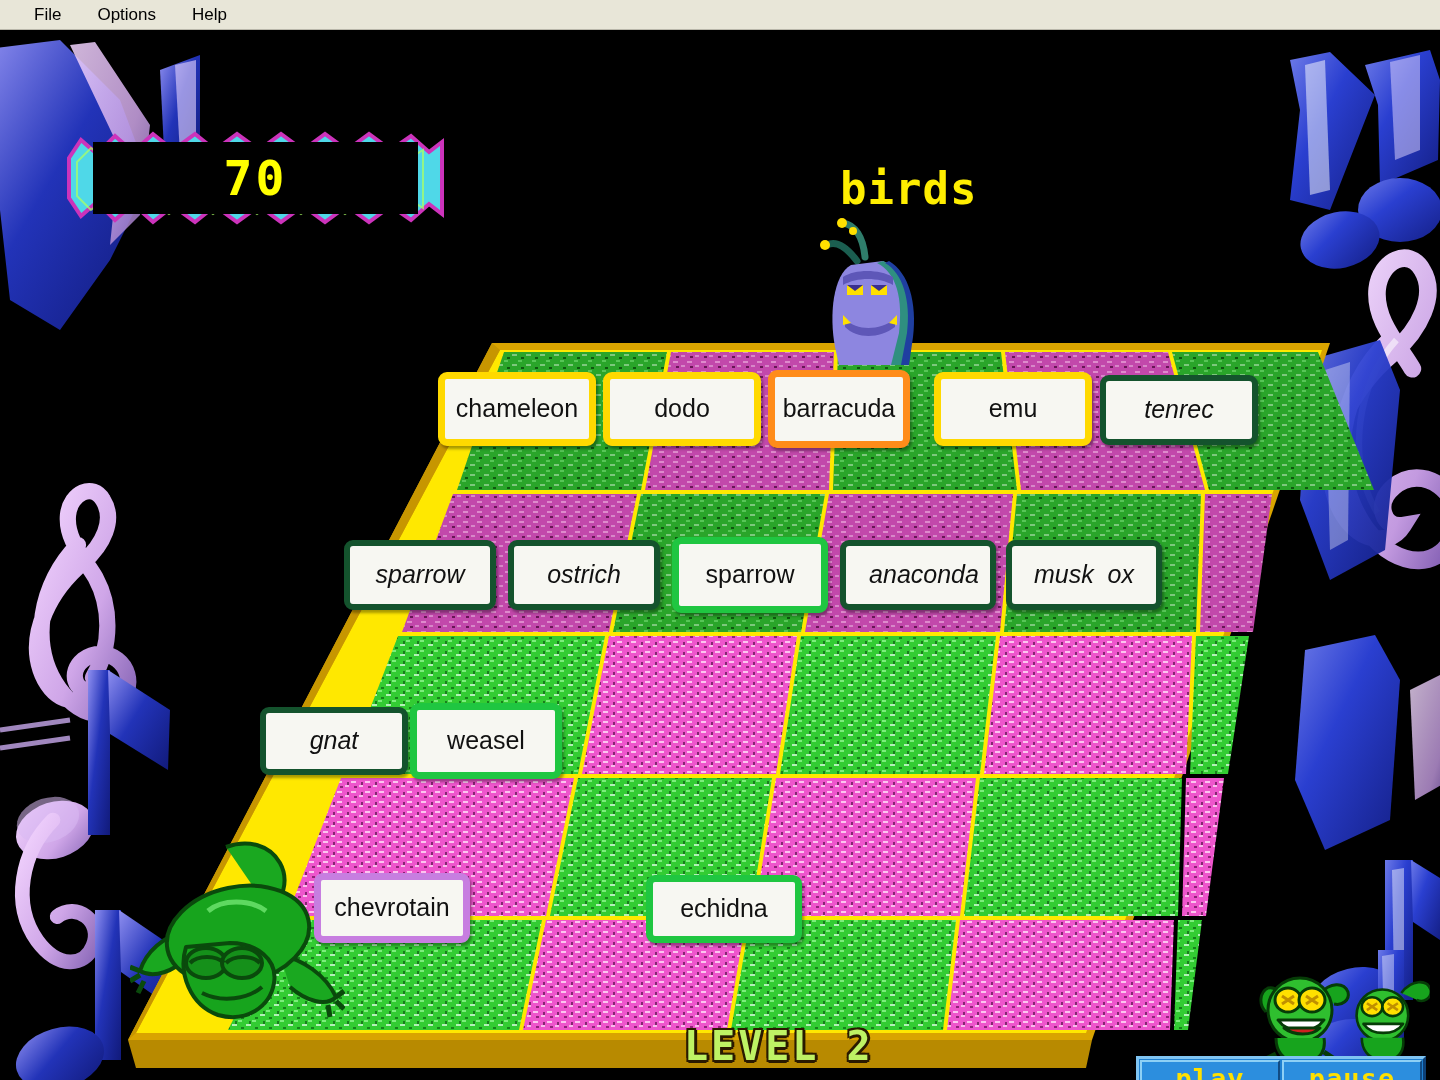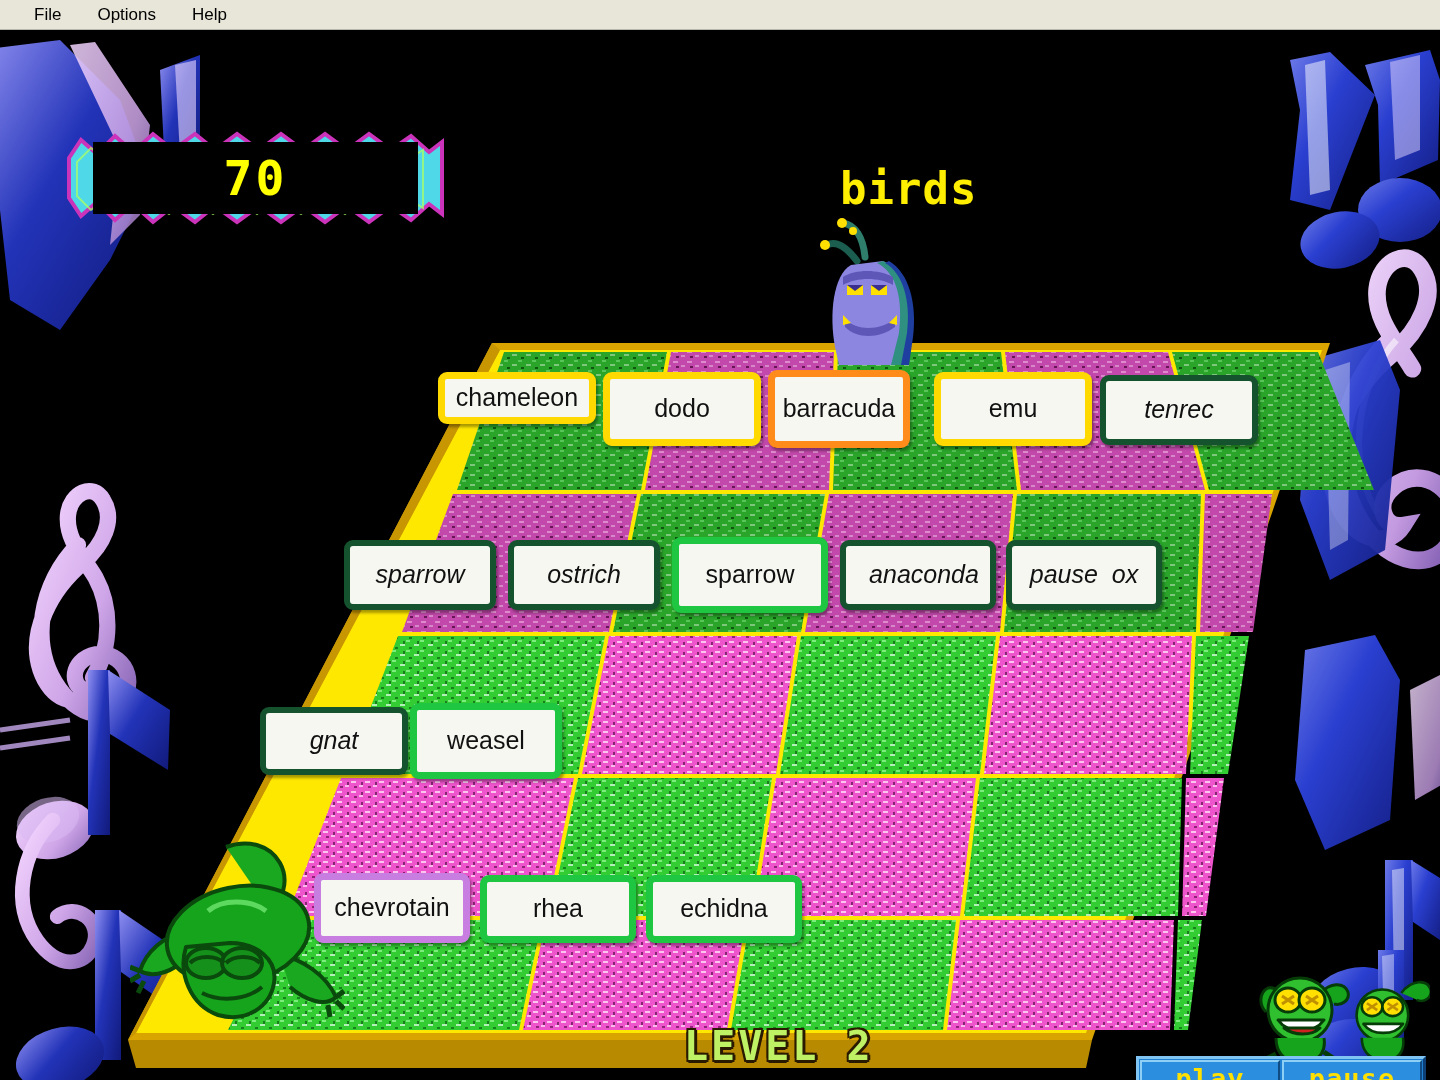--- a/index.html
+++ b/index.html
@@ -422,21 +422,21 @@
         <path d="M66 70 L82 70 L82 80 L66 80 Z" fill="#ffe000"></path>
         <path d="M42 70 L58 70 L50 76 Z" fill="#3a2f8e"></path>
         <path d="M66 70 L82 70 L74 76 Z" fill="#3a2f8e"></path>
 
         <path d="M40 104 C52 116 74 116 90 104 L90 112 C74 124 52 124 40 112 Z" fill="#5e57b8"></path>
         <path d="M38 100 L46 108 L38 110 Z" fill="#ffe000"></path>
         <path d="M92 100 L84 108 L92 110 Z" fill="#ffe000"></path>
       </svg>
     </div>
 
-    <div class="card b-yellow" style="left:438px; top:342px; width:158px; height:52px;">
+    <div class="card b-yellow" style="left:438px; top:342px; width:158px; height:74px;">
       <span class="lbl">chameleon</span>
     </div>
     <div class="card b-yellow" style="left:603px; top:342px; width:158px; height:74px;">
       <span class="lbl">dodo</span>
     </div>
     <div class="card b-orange" style="left:768px; top:340px; width:142px; height:78px;">
       <span class="lbl">barracuda</span>
     </div>
     <div class="card b-yellow" style="left:934px; top:342px; width:158px; height:74px;">
       <span class="lbl">emu</span>
@@ -451,35 +451,32 @@
     <div class="card b-gray" style="left:508px; top:510px; width:152px; height:70px;">
       <span class="lbl">ostrich</span>
     </div>
     <div class="card b-green" style="left:672px; top:507px; width:156px; height:76px;">
       <span class="lbl">sparrow</span>
     </div>
     <div class="card b-gray" style="left:840px; top:510px; width:156px; height:70px;padding-left:12px;">
       <span class="lbl">anaconda</span>
     </div>
     <div class="card b-gray" style="left:1006px; top:510px; width:156px; height:70px;">
-      <span class="lbl">pause  ox</span>
+      <span class="lbl">musk  ox</span>
     </div>
 
     <div class="card b-gray" style="left:248px; top:677px; width:148px; height:68px;margin-left:12px;">
       <span class="lbl">gnat</span>
     </div>
     <div class="card b-green" style="left:410px; top:673px; width:152px; height:76px;">
       <span class="lbl">weasel</span>
     </div>
 
     <div class="card b-purple" style="left:314px; top:843px; width:156px; height:70px;">
       <span class="lbl">chevrotain</span>
-    </div>
-    <div class="card b-green" style="left:480px; top:845px; width:156px; height:68px;">
-      <span class="lbl">rhea</span>
     </div>
     <div class="card b-green" style="left:646px; top:845px; width:156px; height:68px;">
       <span class="lbl">echidna</span>
     </div>
 
     <div class="frog-board">
       <svg width="215" height="190" viewBox="0 0 215 190">
         <g stroke="#0a4a0c" stroke-width="4" stroke-linejoin="round">
 
           <path d="M96 12 C118 4 140 10 150 28 C160 46 152 66 140 76" fill="#1aa820"></path>

